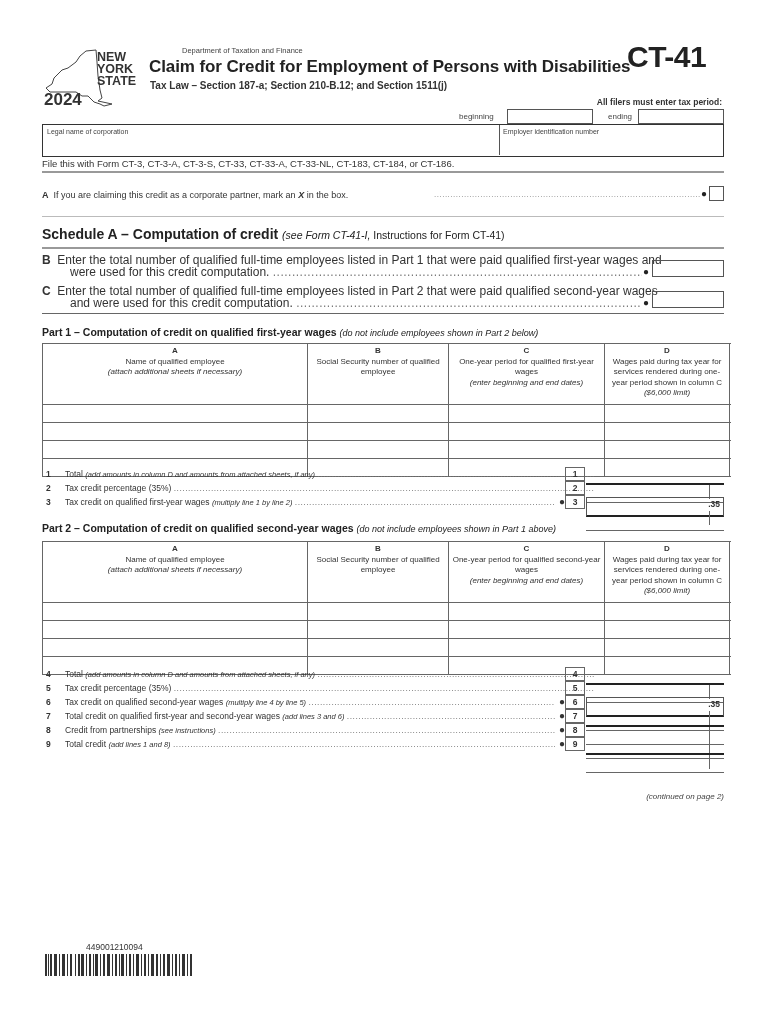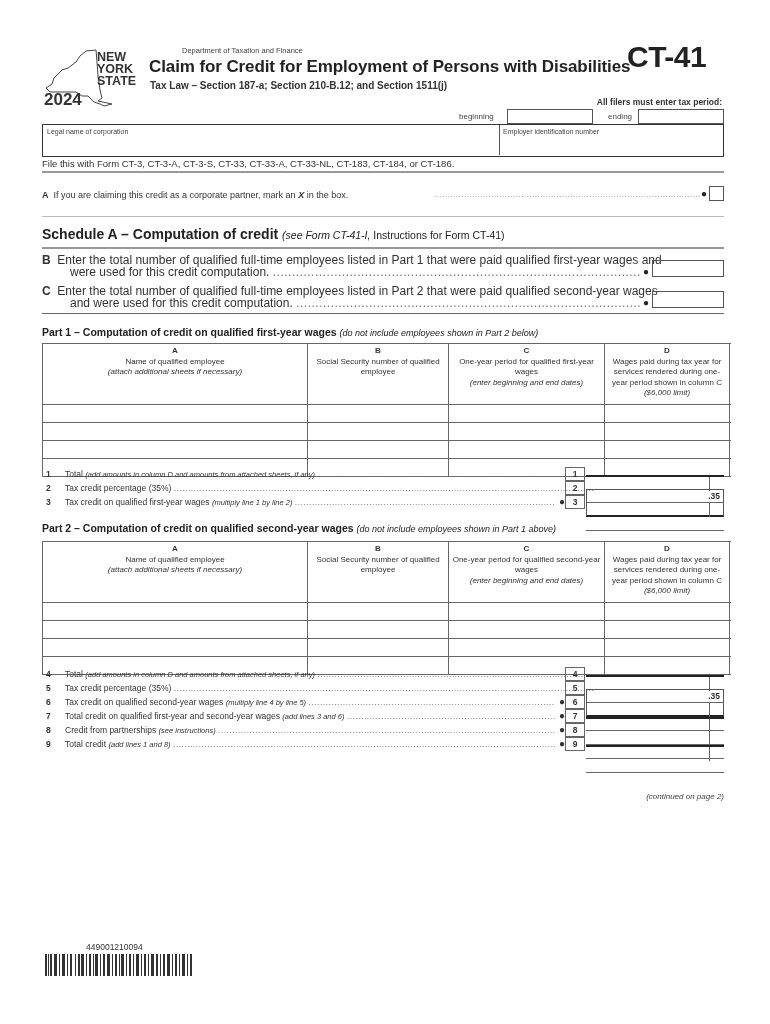--- a/index.html
+++ b/index.html
@@ -54,21 +54,21 @@
   table.grid th .col { font-weight: bold; display: block; }
   table.grid td { height: 18px; }
 
   .lines { position: absolute; left: 42px; width: 682px; }
   .lrow { position: relative; height: 14px; font-size: 8.5px; color: #333; }
   .lrow .num { position: absolute; left: 4px; top: 2px; font-weight: bold; }
   .lrow .txt { position: absolute; left: 23px; top: 2px; width: 530px; white-space: nowrap; overflow: hidden; }
   .lrow .txt i { font-size: 7.5px; }
   .lrow .blt { position: absolute; left: 517px; top: 1px; font-size: 10px; }
   .lrow .lbox { position: absolute; left: 523px; top: 0; width: 20px; height: 14px; border: 1px solid #666; text-align: center; font-weight: bold; line-height: 13px; }
-  .lrow .amt { position: absolute; left: 544px; top: 8px; width: 138px; height: 28px; border-bottom: 1px solid #666; }
+  .lrow .amt { position: absolute; left: 544px; top: 16px; width: 138px; height: 20px; border-bottom: 1px solid #666; }
   .lrow .amt.thick { border-top: 2px solid #222; }
   .lrow .amt .sep { position: absolute; left: 123px; top: 0; width: 1px; height: 14px; background: #666; }
   .lrow .amt.pct { border: 1px solid #555; border-bottom: 2px solid #222; text-align: right; padding-right: 3px; font-weight: bold; line-height: 12px; }
 
   .continued { right: 46px; top: 792px; font-size: 8px; font-style: italic; color: #444; text-align: right; }
   .barcode-num { left: 86px; top: 942px; font-size: 8.5px; color: #333; }
   .barcode { left: 45px; top: 954px; width: 150px; height: 22px; }
 </style>
 </head>
 <body>

